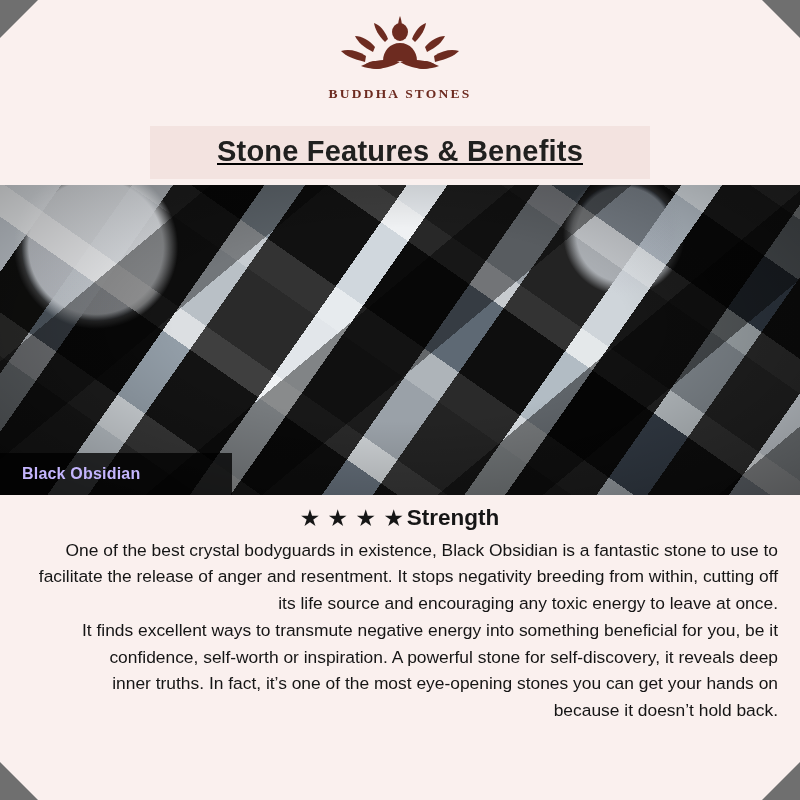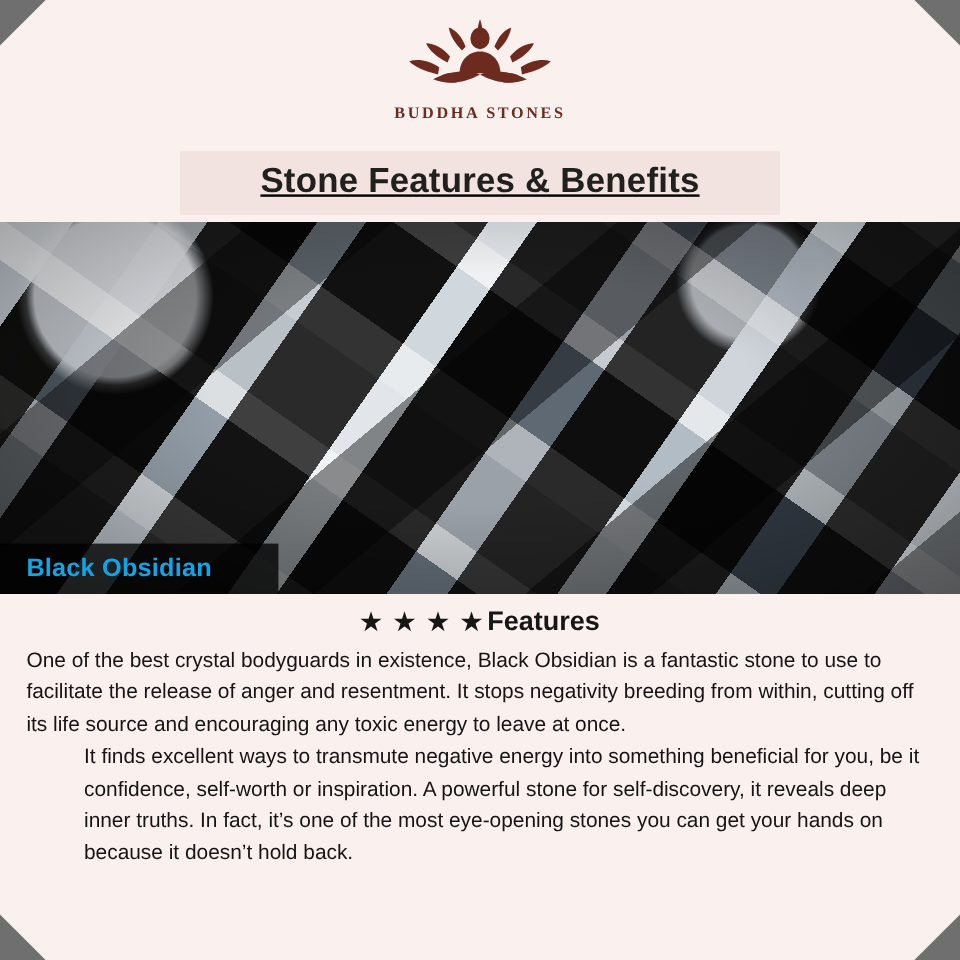--- a/index.html
+++ b/index.html
@@ -155,22 +155,22 @@
     bottom: 0;
     height: 42px;
     width: 232px;
     background: rgba(0,0,0,0.78);
     display: flex;
     align-items: center;
     padding-left: 22px;
     box-sizing: border-box;
   }
   .caption-bar span {
-    color: #0ea5e9;
-    font-size: 21px;
+    color: #c4b5fd;
+    font-size: 16px;
     font-weight: bold;
     letter-spacing: 0.2px;
   }
 
   
   .benefits {
     display: flex;
     align-items: center;
     justify-content: center;
     gap: 6px;
@@ -188,20 +188,21 @@
   .benefit .star {
     font-size: 20px;
     margin-right: 4px;
     color: #161616;
   }
 
   
   .body-copy {
     padding: 6px 22px 0 22px;
     box-sizing: border-box;
+    text-align: right;
   }
   .body-copy p {
     margin: 0 0 0 0;
     font-size: 17.4px;
     line-height: 1.52;
     color: #151515;
     font-family: "Liberation Sans", sans-serif;
   }
   .body-copy p + p {
     margin-top: 1px;
@@ -260,21 +261,21 @@
       <span class="star">★</span>
     </div>
     <div class="benefit">
       <span class="star">★</span>
     </div>
     <div class="benefit">
       <span class="star">★</span>
     </div>
     <div class="benefit">
       <span class="star">★</span>
-      <span>Features</span>
+      <span>Strength</span>
     </div>
   </div>
 
   <div class="body-copy">
     <p>One of the best crystal bodyguards in existence, Black Obsidian is a fantastic stone to use to facilitate the release of anger and resentment. It stops negativity breeding from within, cutting off its life source and encouraging any toxic energy to leave at once.</p>
     <p>It finds excellent ways to transmute negative energy into something beneficial for you, be it confidence, self-worth or inspiration. A powerful stone for self-discovery, it reveals deep inner truths. In fact, it’s one of the most eye-opening stones you can get your hands on because it doesn’t hold back.</p>
   </div>
 
 </div>
 

